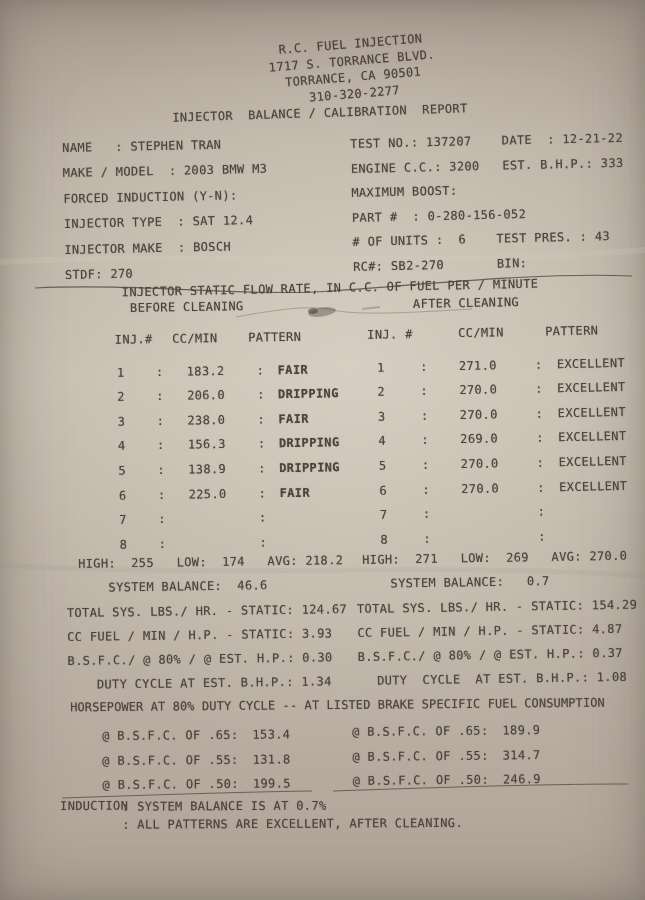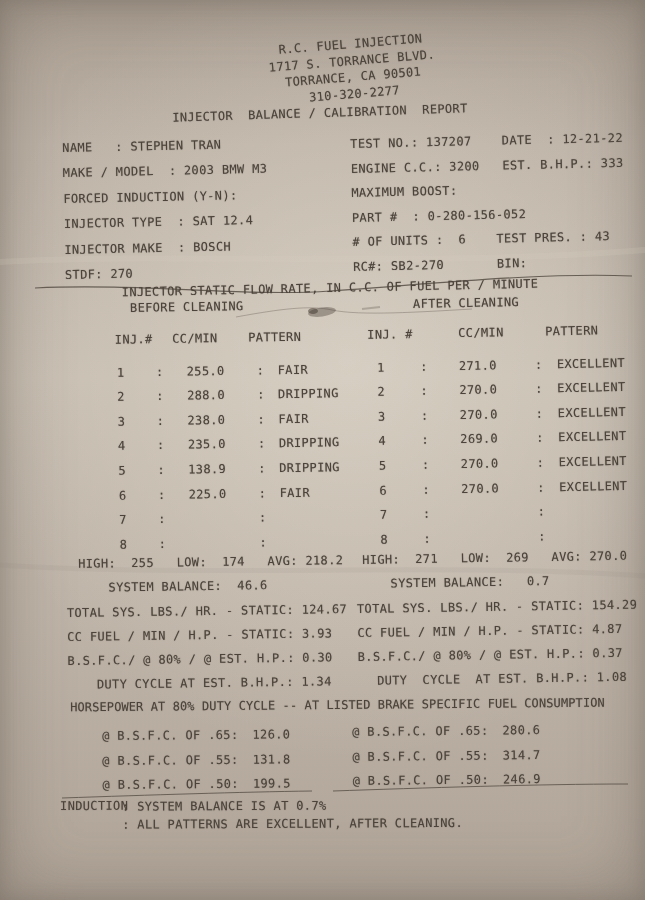--- a/index.html
+++ b/index.html
@@ -31,21 +31,21 @@
   .tbl-before{top:328px;left:95px;width:255px;transform:rotate(-0.9deg);transform-origin:0 0;}
   .tbl-after{top:323px;left:360px;width:270px;transform:rotate(-1.1deg);transform-origin:0 0;}
   .trow{display:flex;height:24.6px;}
   .thead{margin-bottom:8px;}
   .tbl-before .h1{width:77px;text-align:center;} .tbl-before .h2{width:76px;}
   .tbl-after  .h1{padding-left:7px;width:91px;} .tbl-after .h2{width:87px;}
   .tbl-before .c-inj{width:50px;text-align:center;}
   .tbl-before .c-col1{width:28px;text-align:center;}
   .tbl-before .c-cc{width:70px;padding-left:13px;}
   .tbl-before .c-col2{width:12px;}
-  .tbl-before .c-pat{padding-left:9px;}
+  .tbl-before .c-pat{padding-left:9px;font-weight:bold;}
   .tbl-after .c-inj{width:40px;text-align:center;}
   .tbl-after .c-col1{width:46px;text-align:center;}
   .tbl-after .c-cc{width:76px;padding-left:12px;}
   .tbl-after .c-col2{width:14px;}
   .tbl-after .c-pat{padding-left:8px;}
 
   .stats{line-height:24.3px;}
   .stats-left{top:552px;left:66px;transform:rotate(-0.8deg);transform-origin:0 0;}
   .stats-right{top:548px;left:356px;transform:rotate(-0.9deg);transform-origin:0 0;}
   .stats-left .s-hla{margin-left:12px;}
@@ -119,42 +119,42 @@
 
   <div class="abs tbl tbl-before">
     <div class="trow thead">
       <span class="h1">INJ.#</span>
       <span class="h2">CC/MIN</span>
       <span>PATTERN</span>
     </div>
     <div class="trow">
         <span class="c-inj">1</span>
         <span class="c-col1">:</span>
-        <span class="c-cc">255.0</span>
+        <span class="c-cc">183.2</span>
         <span class="c-col2">:</span>
         <span class="c-pat">FAIR</span>
       </div>
     <div class="trow">
         <span class="c-inj">2</span>
         <span class="c-col1">:</span>
-        <span class="c-cc">288.0</span>
+        <span class="c-cc">206.0</span>
         <span class="c-col2">:</span>
         <span class="c-pat">DRIPPING</span>
       </div>
     <div class="trow">
         <span class="c-inj">3</span>
         <span class="c-col1">:</span>
         <span class="c-cc">238.0</span>
         <span class="c-col2">:</span>
         <span class="c-pat">FAIR</span>
       </div>
     <div class="trow">
         <span class="c-inj">4</span>
         <span class="c-col1">:</span>
-        <span class="c-cc">235.0</span>
+        <span class="c-cc">156.3</span>
         <span class="c-col2">:</span>
         <span class="c-pat">DRIPPING</span>
       </div>
     <div class="trow">
         <span class="c-inj">5</span>
         <span class="c-col1">:</span>
         <span class="c-cc">138.9</span>
         <span class="c-col2">:</span>
         <span class="c-pat">DRIPPING</span>
       </div>
@@ -259,35 +259,35 @@
     <div class="line">TOTAL SYS. LBS./ HR. - STATIC: 154.29</div>
     <div class="line">CC FUEL / MIN / H.P. - STATIC: 4.87</div>
     <div class="line">B.S.F.C./ @ 80% / @ EST. H.P.: 0.37</div>
     <div class="line s-dc">DUTY  CYCLE  AT EST. B.H.P.: 1.08</div>
   </div>
 
   <div class="abs hp-title ctr line">HORSEPOWER AT 80% DUTY CYCLE -- AT LISTED BRAKE SPECIFIC FUEL CONSUMPTION</div>
   <div class="abs hp-block hp-left">
     <div class="hp-row">
         <span class="hp-label line">@ B.S.F.C. OF .65:</span>
-        <span class="hp-val">126.0</span>
+        <span class="hp-val">153.4</span>
       </div>
     <div class="hp-row">
         <span class="hp-label line">@ B.S.F.C. OF .55:</span>
         <span class="hp-val">131.8</span>
       </div>
     <div class="hp-row">
         <span class="hp-label line">@ B.S.F.C. OF .50:</span>
         <span class="hp-val">199.5</span>
       </div>
   </div>
   <div class="abs hp-block hp-right">
     <div class="hp-row">
         <span class="hp-label line">@ B.S.F.C. OF .65:</span>
-        <span class="hp-val">280.6</span>
+        <span class="hp-val">189.9</span>
       </div>
     <div class="hp-row">
         <span class="hp-label line">@ B.S.F.C. OF .55:</span>
         <span class="hp-val">314.7</span>
       </div>
     <div class="hp-row">
         <span class="hp-label line">@ B.S.F.C. OF .50:</span>
         <span class="hp-val">246.9</span>
       </div>
   </div>

